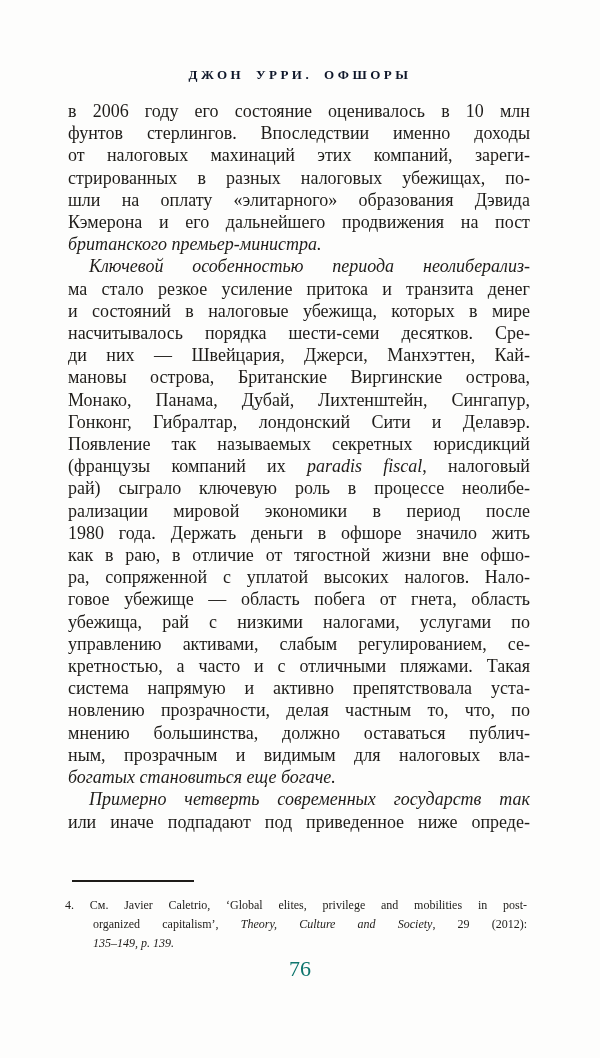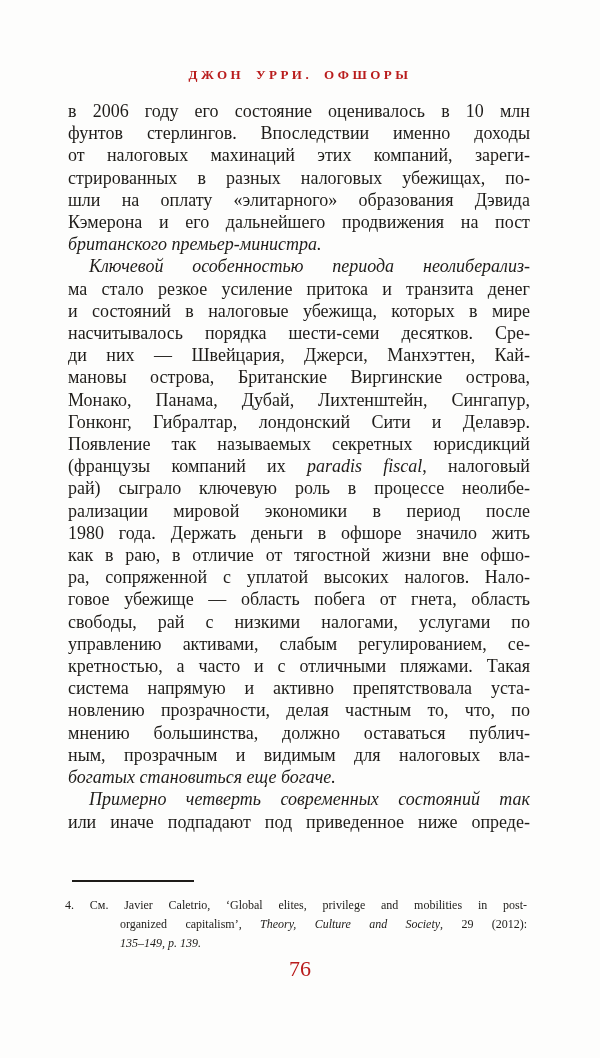--- a/index.html
+++ b/index.html
@@ -15,21 +15,21 @@
   .running-header {
     position: absolute;
     top: 67px;
     left: 0;
     width: 100%;
     text-align: center;
     font-size: 13px;
     font-weight: 700;
     letter-spacing: 3.5px;
     word-spacing: 5px;
-    color: #b91c1c;
+    color: #0f172a;
   }
   .body-text {
     position: absolute;
     top: 100px;
     left: 68px;
     width: 462px;
     font-size: 18px;
     line-height: 22.2px;
   }
   .line {
@@ -54,29 +54,29 @@
     background: #1e1c19;
   }
   .footnote {
     position: absolute;
     top: 896px;
     left: 65px;
     width: 462px;
     font-size: 12px;
     line-height: 19px;
   }
-  .footnote .line.cont { margin-left: 55px; }
+  .footnote .line.cont { margin-left: 28px; }
   .page-number {
     position: absolute;
     top: 956px;
     left: 0;
     width: 100%;
     text-align: center;
     font-size: 22px;
-    color: #b91c1c;
+    color: #0f766e;
   }
 </style>
 </head>
 <body>
 
 <div class="page">
   <div class="running-header">ДЖОН УРРИ. ОФШОРЫ</div>
 
   <div class="body-text">
       <div class="line"><span>в 2006 году его состояние оценивалось в 10 млн</span></div>
@@ -95,29 +95,29 @@
       <div class="line"><span>Монако, Панама, Дубай, Лихтенштейн, Сингапур,</span></div>
       <div class="line"><span>Гонконг, Гибралтар, лондонский Сити и Делавэр.</span></div>
       <div class="line"><span>Появление так называемых секретных юрисдикций</span></div>
       <div class="line"><span>(французы компаний их </span><span class="run-italic">paradis fiscal</span><span>, налоговый</span></div>
       <div class="line"><span>рай) сыграло ключевую роль в процессе неолибе-</span></div>
       <div class="line"><span>рализации мировой экономики в период после</span></div>
       <div class="line"><span>1980 года. Держать деньги в офшоре значило жить</span></div>
       <div class="line"><span>как в раю, в отличие от тягостной жизни вне офшо-</span></div>
       <div class="line"><span>ра, сопряженной с уплатой высоких налогов. Нало-</span></div>
       <div class="line"><span>говое убежище — область побега от гнета, область</span></div>
-      <div class="line"><span>свободы, рай с низкими налогами, услугами по</span></div>
+      <div class="line"><span>убежища, рай с низкими налогами, услугами по</span></div>
       <div class="line"><span>управлению активами, слабым регулированием, се-</span></div>
       <div class="line"><span>кретностью, а часто и с отличными пляжами. Такая</span></div>
       <div class="line"><span>система напрямую и активно препятствовала уста-</span></div>
       <div class="line"><span>новлению прозрачности, делая частным то, что, по</span></div>
       <div class="line"><span>мнению большинства, должно оставаться публич-</span></div>
       <div class="line"><span>ным, прозрачным и видимым для налоговых вла-</span></div>
       <div class="line para-end"><span>богатых становиться еще богаче.</span></div>
-      <div class="line indent"><span>Примерно четверть современных состояний так</span></div>
+      <div class="line indent"><span>Примерно четверть современных государств так</span></div>
       <div class="line"><span>или иначе подпадают под приведенное ниже опреде-</span></div>
     </div>
 
   <div class="footnote-rule"></div>
 
   <div class="footnote">
       <div class="line"><span>4. См. Javier Caletrio, ‘Global elites, privilege and mobilities in post-</span></div>
       <div class="line cont"><span>organized capitalism’, </span><span class="run-italic">Theory, Culture and Society</span><span>, 29 (2012):</span></div>
       <div class="line para-end cont"><span>135–149, p. 139.</span></div>
     </div>

